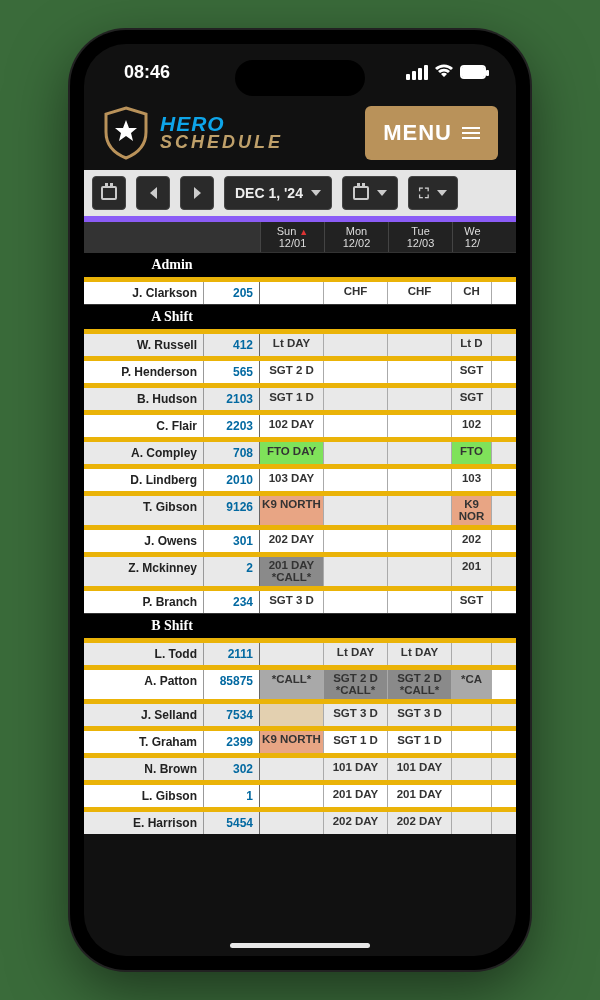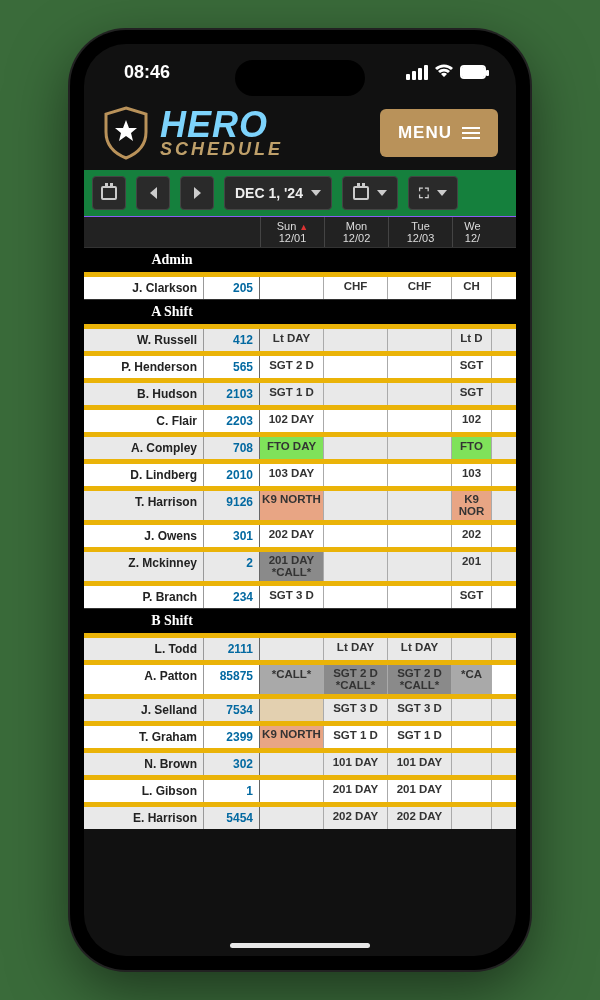--- a/index.html
+++ b/index.html
@@ -60,34 +60,34 @@
   .header {
     display:flex; align-items:center; justify-content:space-between;
     padding: 6px 18px 10px 18px;
   }
   .logo { display:flex; align-items:center; gap:10px; }
   .badge {
     width:48px; height:54px; position:relative;
   }
   .badge svg { width:100%; height:100%; }
   .logo-text { line-height:.9; }
-  .logo-top { color:#7dd3fc; font-weight:900; font-size:36px; letter-spacing:1px; font-style:italic; }
+  .logo-top { color:#0ea5e9; font-weight:900; font-size:21px; letter-spacing:1px; font-style:italic; }
   .logo-bot { color:#bfa06a; font-weight:900; font-size:18px; letter-spacing:3px; font-style:italic; }
   .menu-btn {
     background:#b9925a; color:#fff; font-weight:800;
     border:none; border-radius:6px; padding:14px 18px;
-    display:flex; gap:10px; align-items:center; font-size:17px;
+    display:flex; gap:10px; align-items:center; font-size:22px;
     letter-spacing:1px;
   }
   .hamb { display:flex; flex-direction:column; gap:3px; }
   .hamb i { width:18px; height:2px; background:#fff; }
 
   .toolbar {
     display:flex; gap:10px; align-items:center;
-    padding:6px 8px; background:#15803d;
+    padding:6px 8px; background:#e5e5e5;
   }
   .tbtn {
     background:#2a2a2a; color:#eee; border:1px solid #444;
     border-radius:4px; height:34px; padding:0 10px;
     display:flex; align-items:center; gap:8px; font-size:14px; font-weight:700;
   }
   .tbtn.icon-only { width:34px; padding:0; justify-content:center; }
   .chev { width:0; height:0; border-left:5px solid transparent; border-right:5px solid transparent; border-top:6px solid #ccc; }
   .chev-l,.chev-r { width:0;height:0;border-top:6px solid transparent;border-bottom:6px solid transparent; }
   .chev-l{border-right:7px solid #ccc} .chev-r{border-left:7px solid #ccc}
@@ -101,22 +101,21 @@
   .row { display:flex; border-top:5px solid #eab308; background:#fff; }
   .row.alt { background:#e9e9e9; }
   .row .name { width:120px; text-align:right; padding:4px 6px; font-weight:600; color:#222; border-right:1px solid #999; }
   .row .id { width:56px; text-align:right; padding:4px 6px; font-weight:700; color:#0369a1; border-right:1px solid #666; }
   .row .cell { width:64px; text-align:center; padding:3px 2px; border-right:1px solid #aaa; color:#333; font-weight:600; font-size:11.5px; }
   .row .cell.last { width:40px; }
   .section-row { background:#000; color:#fff; font-weight:800; text-align:center; padding:4px 0; font-size:14px; border-top:1px solid #333; }
   .section-row .inner { width:176px; text-align:center;font-family:Liberation Serif, serif; }
   .date-head {
     display:flex; background:#222; color:#ddd; font-size:11px;
-    border-top:1px solid #8b5cf6;
-    align-items:flex-end;
+    border-top:6px solid #8b5cf6;
   }
   .date-head .spacer { width:176px; background:#333; }
   .date-head .dcell { width:64px; text-align:center; padding:3px 2px; border-left:1px solid #444; }
   .date-head .dcell.last { width:40px; }
   .alert-tri { color:#d33; font-size:9px; }
 
   
   .c-green { background:#7fe25a; }
   .c-salmon { background:#e8a584; }
   .c-gray { background:#8a8a8a; color:#fff; }
@@ -267,21 +266,21 @@
         </div>
         <div class="row">
           <div class="name">D. Lindberg</div>
           <div class="id">2010</div>
           <div class="cell">103 DAY</div>
           <div class="cell"></div>
           <div class="cell"></div>
           <div class="cell last">103</div>
         </div>
         <div class="row alt">
-          <div class="name">T. Harrison</div>
+          <div class="name">T. Gibson</div>
           <div class="id">9126</div>
           <div class="cell c-salmon two-line">K9 NORTH</div>
           <div class="cell"></div>
           <div class="cell"></div>
           <div class="cell last c-salmon two-line">K9 NOR</div>
         </div>
         <div class="row">
           <div class="name">J. Owens</div>
           <div class="id">301</div>
           <div class="cell">202 DAY</div>

